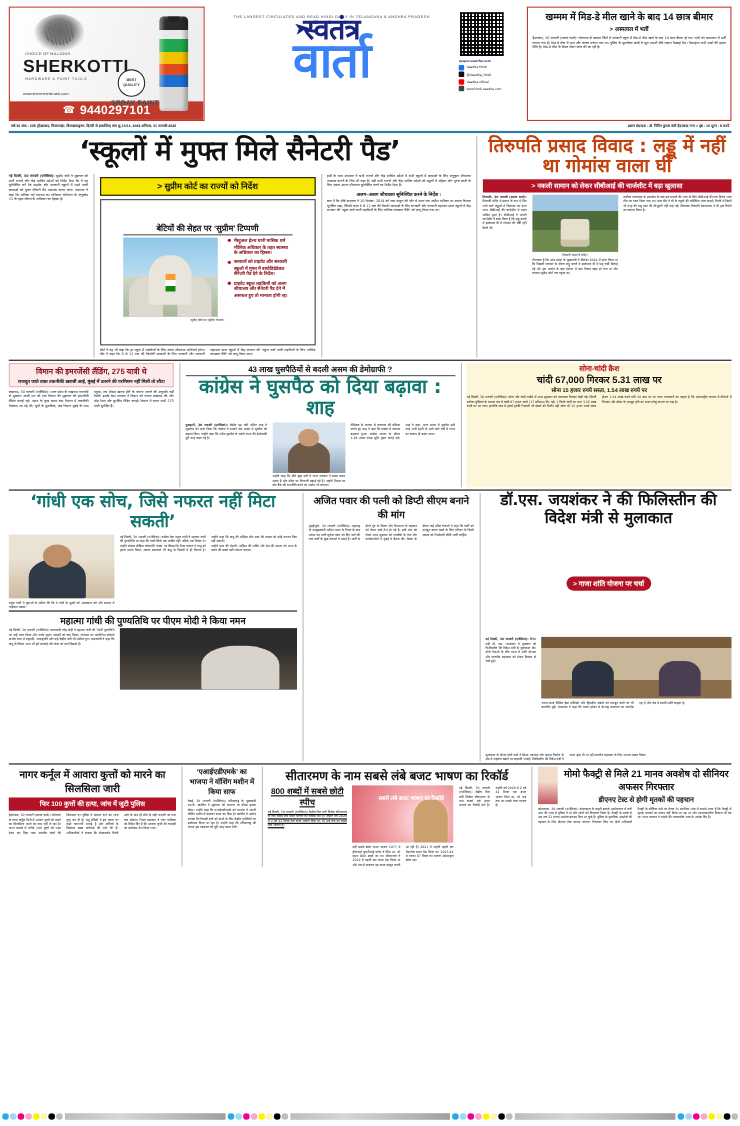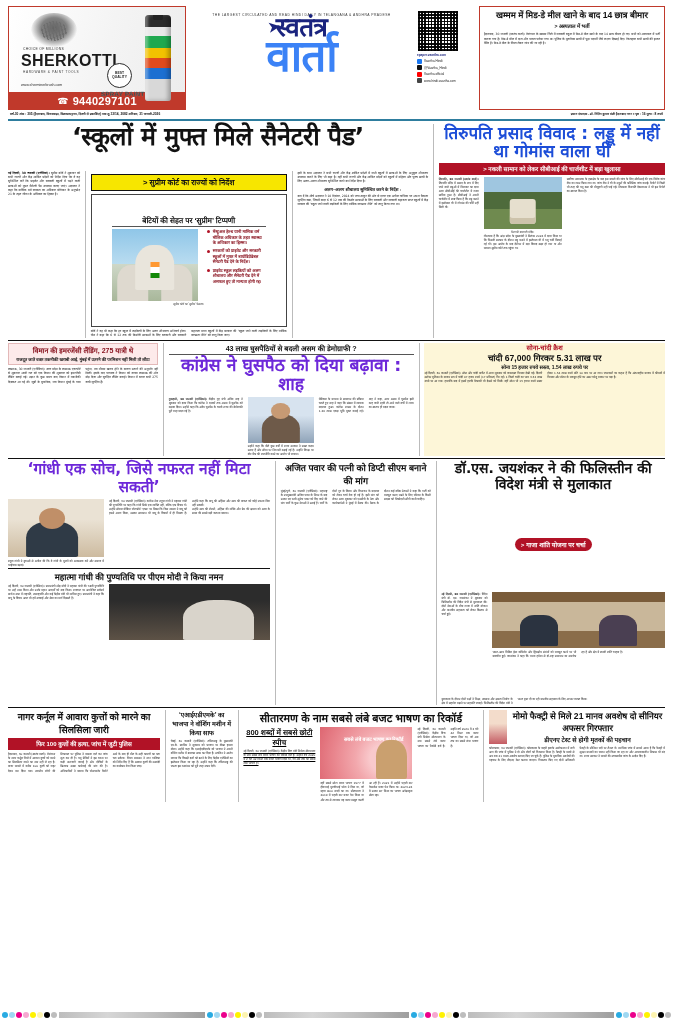--- a/index.html
+++ b/index.html
@@ -117,24 +117,24 @@
     display: flex; justify-content: space-between; align-items:center;
     font-size: 3.25px; color: #111; font-weight: bold; padding: 2px 2px 2px 2px;
   }
   .rule-blue { height: 1.6px; background: #2e7d9e; margin: 1px 0 0; }
   .rule-thin { height:.7px; background:#111; margin:1.5px 0; }
   .rule-black { height: 1.1px; background: #111; margin: 2px 0; }
 
   
   .mega { font-size: 25px; font-weight: 900; color:#111; line-height:1.04; letter-spacing:-.3px;
           font-family:"DejaVu Sans", sans-serif; text-align:center; }
-  .big  { font-size: 17px; font-weight: 900; color:#1d4ed8; line-height:1.1; text-align:center;
+  .big  { font-size: 17px; font-weight: 900; color:#c2410c; line-height:1.1; text-align:center;
           font-family:"DejaVu Sans", sans-serif;}
   .big.dark { color:#111; }
-  .mid  { font-size: 12.5px; font-weight:900; color:#6d28d9; line-height:1.12; text-align:center;
+  .mid  { font-size: 12.5px; font-weight:900; color:#0f766e; line-height:1.12; text-align:center;
           font-family:"DejaVu Sans", sans-serif;}
   .sub-yellow {
     background:#f7e600; border:.8px solid #111; font-size:7.6px; font-weight:900; color:#111;
     text-align:center; padding:2.5px 2px; margin: 3px 0;
   }
   .sub-red-pill {
     background:#b11226; color:#fff; border-radius:9px; font-size:6.2px; font-weight:bold;
     text-align:center; padding:2.2px 6px; display:inline-block;
   }
   .sub-line { font-size:6.6px; font-weight:bold; color:#111; text-align:center;}
@@ -270,21 +270,21 @@
     <span>वर्ष-30 अंक : 305 (हैदराबाद, विजयवाड़ा, विशाखापट्टनम, दिल्ली से प्रकाशित) माघ शु.13/14, 2082 शनिवार, 31 जनवरी-2026</span>
     <span>प्रधान संपादक - डॉ. नितिन कुमार वंशी हैदराबाद नगर ० पृष्ठ : 16 मूल्य : 8 रुपये</span>
   </div>
   <div class="rule-blue"></div>
 
   <div class="row" style="margin-top:3px;">
 
     <div style="width:420px;" class="colbox">
       <div class="mega">‘स्कूलों में मुफ्त मिले सैनेटरी पैड’</div>
 
-      <div class="row" style="margin-top:21px;">
+      <div class="row" style="margin-top:8px;">
 
         <div style="width:72px;">
           <p class="body-text"><span class="hl">नई दिल्ली, 30 जनवरी (एजेंसियां)।</span>
             <span>सुप्रीम कोर्ट ने शुक्रवार को सभी राज्यों और केंद्र शासित प्रदेशों को निर्देश दिया कि वे यह सुनिश्चित करें कि प्राइवेट और सरकारी स्कूलों में पढ़ने वाली छात्राओं को मुफ्त सैनेटरी पैड उपलब्ध कराए जाएं। अदालत ने कहा कि मासिक धर्म स्वास्थ्य का अधिकार संविधान के अनुच्छेद 21 के तहत जीवन के अधिकार का हिस्सा है।</span></p>
         </div>
         <div class="vline"></div>
 
         <div style="width:196px;">
           <div class="sub-yellow">&gt; सुप्रीम कोर्ट का राज्यों को निर्देश</div>
           <div style="border:.8px solid #444; padding:20px;">

